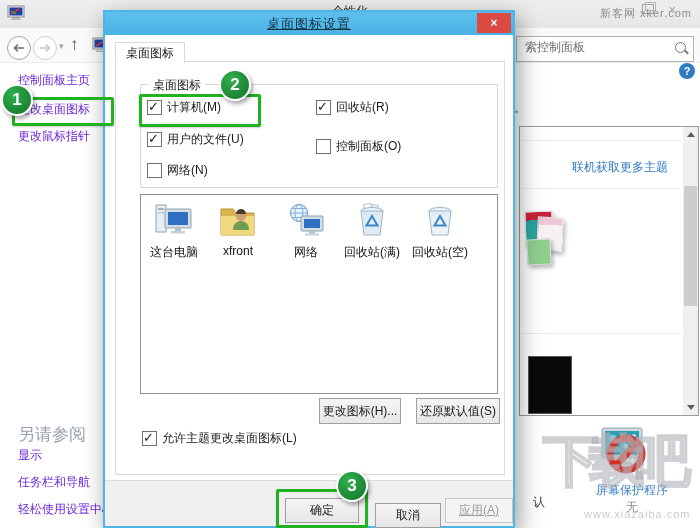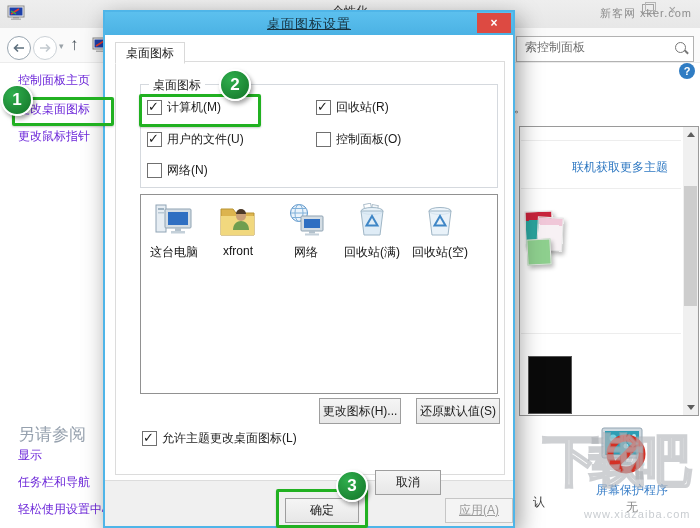--- a/index.html
+++ b/index.html
@@ -199,21 +199,21 @@
         <span class="cblabel">计算机(M)</span>
       </div>
       <div class="cbrow" style="left:200px;top:37px;">
         <span class="cb checked"></span>
         <span class="cblabel">回收站(R)</span>
       </div>
       <div class="cbrow" style="left:31px;top:69px;">
         <span class="cb checked"></span>
         <span class="cblabel">用户的文件(U)</span>
       </div>
-      <div class="cbrow" style="left:200px;top:69px;">
+      <div class="cbrow" style="left:200px;top:76px;">
         <span class="cb"></span>
         <span class="cblabel">控制面板(O)</span>
       </div>
       <div class="cbrow" style="left:31px;top:100px;">
         <span class="cb"></span>
         <span class="cblabel">网络(N)</span>
       </div>
 
       <div class="iconlist">
         <div class="icon-item" style="left:2px;">
@@ -274,21 +274,21 @@
       <div class="btn" style="left:300px;top:336px;width:82px;height:24px;">还原默认值(S)</div>
 
       <div class="cbrow" style="left:26px;top:368px;">
         <span class="cb checked"></span>
         <span class="cblabel">允许主题更改桌面图标(L)</span>
       </div>
     </div>
 
     <div class="dlg-footer"></div>
     <div class="btn" style="left:180px;top:486px;width:72px;height:23px;">确定</div>
-    <div class="btn" style="left:270px;top:458px;width:64px;height:23px;">取消</div>
+    <div class="btn" style="left:270px;top:491px;width:64px;height:23px;">取消</div>
     <div class="btn disabled" style="left:340px;top:486px;width:66px;height:23px;text-decoration:underline;">应用(A)</div>
   </div>
 
   <div class="hl" style="left:12px;top:97px;width:96px;height:23px;"></div>
   <div class="step" style="left:1px;top:84px;">1</div>
 
   <div class="hl" style="left:139px;top:94px;width:116px;height:27px;"></div>
   <div class="step" style="left:219px;top:69px;">2</div>
 
   <div class="hl" style="left:276px;top:489px;width:86px;height:33px;"></div>

